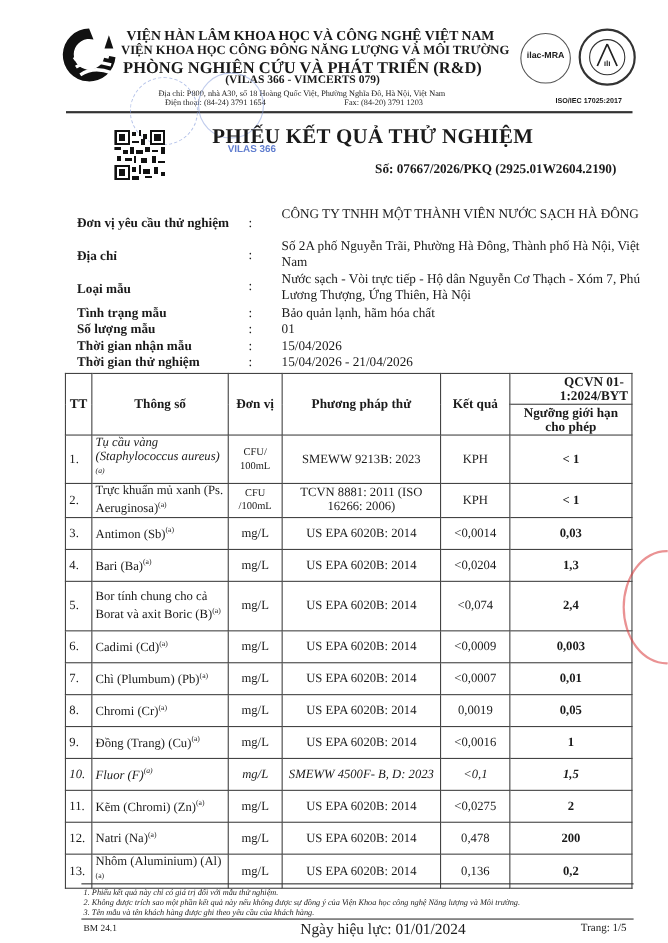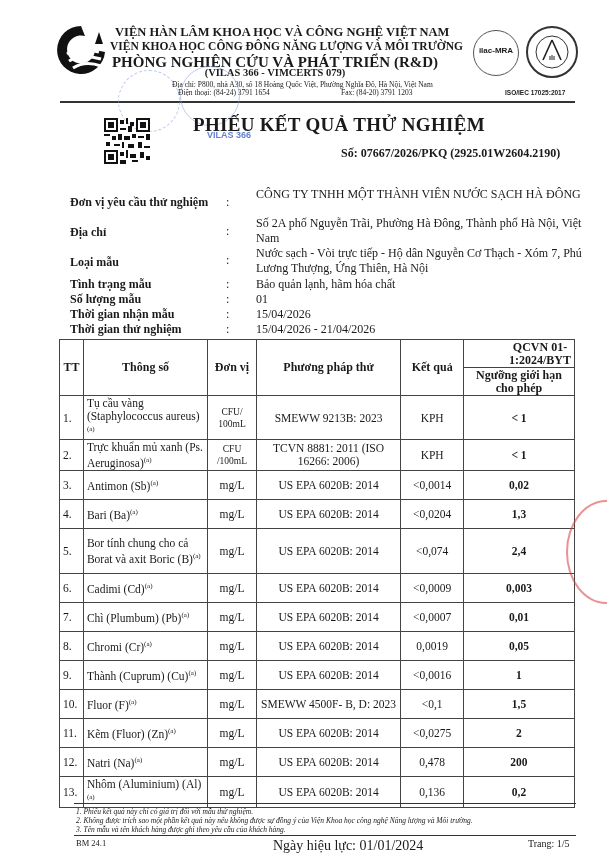--- a/index.html
+++ b/index.html
@@ -1,20 +1,20 @@
 <!DOCTYPE html>
 <html><head>
 <meta charset="utf-8">
 <style>
   html, body { margin:0; padding:0; }
   body { width:607px; height:857px; background:#fff; position:relative; overflow:hidden;
     font-family:"Liberation Serif", "DejaVu Serif", serif; color:#1a1a1a; }
   .abs { position:absolute; }
   .hdr-line { text-align:center; font-weight:bold; white-space:nowrap; }
-  .addr { font-size:7.5px; white-space:nowrap;margin-left:28px; }
+  .addr { font-size:7.5px; white-space:nowrap; }
   .rule { position:absolute; left:60px; width:515px; background:#333; }
   .title { font-size:19px; font-weight:bold; letter-spacing:0.3px; }
   .docno { font-size:12px; font-weight:bold; }
   .info { position:absolute; left:70px; width:500px; font-size:12px; }
   .info .row { position:absolute; left:0; width:500px; }
   .info .lbl { position:absolute; left:0; font-weight:bold; }
   .info .colon { position:absolute; left:156px; }
   .info .val { position:absolute; left:186px; width:330px; line-height:15px; }
   table.res { position:absolute; left:59px; top:339px; width:516px; border-collapse:collapse; font-size:11.5px; }
   table.res td, table.res th { border:1px solid #444; padding:0 3px; vertical-align:middle; }
@@ -163,41 +163,41 @@
       <th rowspan="2">Kết quả</th>
       <th style="line-height:13px;padding-left:45px;">QCVN 01-1:2024/BYT</th>
     </tr>
     <tr style="height:28px;">
       <th style="line-height:13px;">Ngưỡng giới hạn cho phép</th>
     </tr>
   </thead>
   <tbody>
     <tr style="height:44px;">
       <td>1.</td>
-      <td style="line-height:13px;"><span>Tụ cầu vàng (Staphylococcus aureus)</span><sup>(a)</sup></td>
+      <td style="line-height:13px;font-style:italic;"><span>Tụ cầu vàng (Staphylococcus aureus)</span><sup>(a)</sup></td>
       <td class="c small">CFU/ 100mL</td>
       <td class="c">SMEWW 9213B: 2023</td>
       <td class="c">KPH</td>
       <td class="c b">&lt; 1</td>
     </tr>
     <tr style="height:31px;">
       <td>2.</td>
       <td style="line-height:13px;"><span>Trực khuẩn mủ xanh (Ps. Aeruginosa)</span><sup>(a)</sup></td>
       <td class="c small">CFU /100mL</td>
       <td class="c" style="line-height:13px;">TCVN 8881: 2011 (ISO 16266: 2006)</td>
       <td class="c">KPH</td>
       <td class="c b">&lt; 1</td>
     </tr>
     <tr style="height:29px;">
       <td>3.</td>
       <td><span>Antimon (Sb)</span><sup>(a)</sup></td>
       <td class="c">mg/L</td>
       <td class="c">US EPA 6020B: 2014</td>
       <td class="c">&lt;0,0014</td>
-      <td class="c b">0,02</td>
+      <td class="c b">0,03</td>
     </tr>
     <tr style="height:29px;">
       <td>4.</td>
       <td><span>Bari (Ba)</span><sup>(a)</sup></td>
       <td class="c">mg/L</td>
       <td class="c">US EPA 6020B: 2014</td>
       <td class="c">&lt;0,0204</td>
       <td class="c b">1,3</td>
     </tr>
     <tr style="height:45px;">
@@ -227,37 +227,37 @@
     <tr style="height:29px;">
       <td>8.</td>
       <td><span>Chromi (Cr)</span><sup>(a)</sup></td>
       <td class="c">mg/L</td>
       <td class="c">US EPA 6020B: 2014</td>
       <td class="c">0,0019</td>
       <td class="c b">0,05</td>
     </tr>
     <tr style="height:29px;">
       <td>9.</td>
-      <td><span>Thành (Cuprum) (Cu)</span><sup>(a)</sup></td>
+      <td><span>Đồng (Trang) (Cu)</span><sup>(a)</sup></td>
       <td class="c">mg/L</td>
       <td class="c">US EPA 6020B: 2014</td>
       <td class="c">&lt;0,0016</td>
       <td class="c b">1</td>
     </tr>
-    <tr style="height:29px;">
+    <tr style="height:29px;font-style:italic;">
       <td>10.</td>
       <td><span>Fluor (F)</span><sup>(a)</sup></td>
       <td class="c">mg/L</td>
       <td class="c">SMEWW 4500F- B, D: 2023</td>
       <td class="c">&lt;0,1</td>
       <td class="c b">1,5</td>
     </tr>
     <tr style="height:29px;">
       <td>11.</td>
-      <td><span>Kẽm (Fluor) (Zn)</span><sup>(a)</sup></td>
+      <td><span>Kẽm (Chromi) (Zn)</span><sup>(a)</sup></td>
       <td class="c">mg/L</td>
       <td class="c">US EPA 6020B: 2014</td>
       <td class="c">&lt;0,0275</td>
       <td class="c b">2</td>
     </tr>
     <tr style="height:29px;">
       <td>12.</td>
       <td><span>Natri (Na)</span><sup>(a)</sup></td>
       <td class="c">mg/L</td>
       <td class="c">US EPA 6020B: 2014</td>

